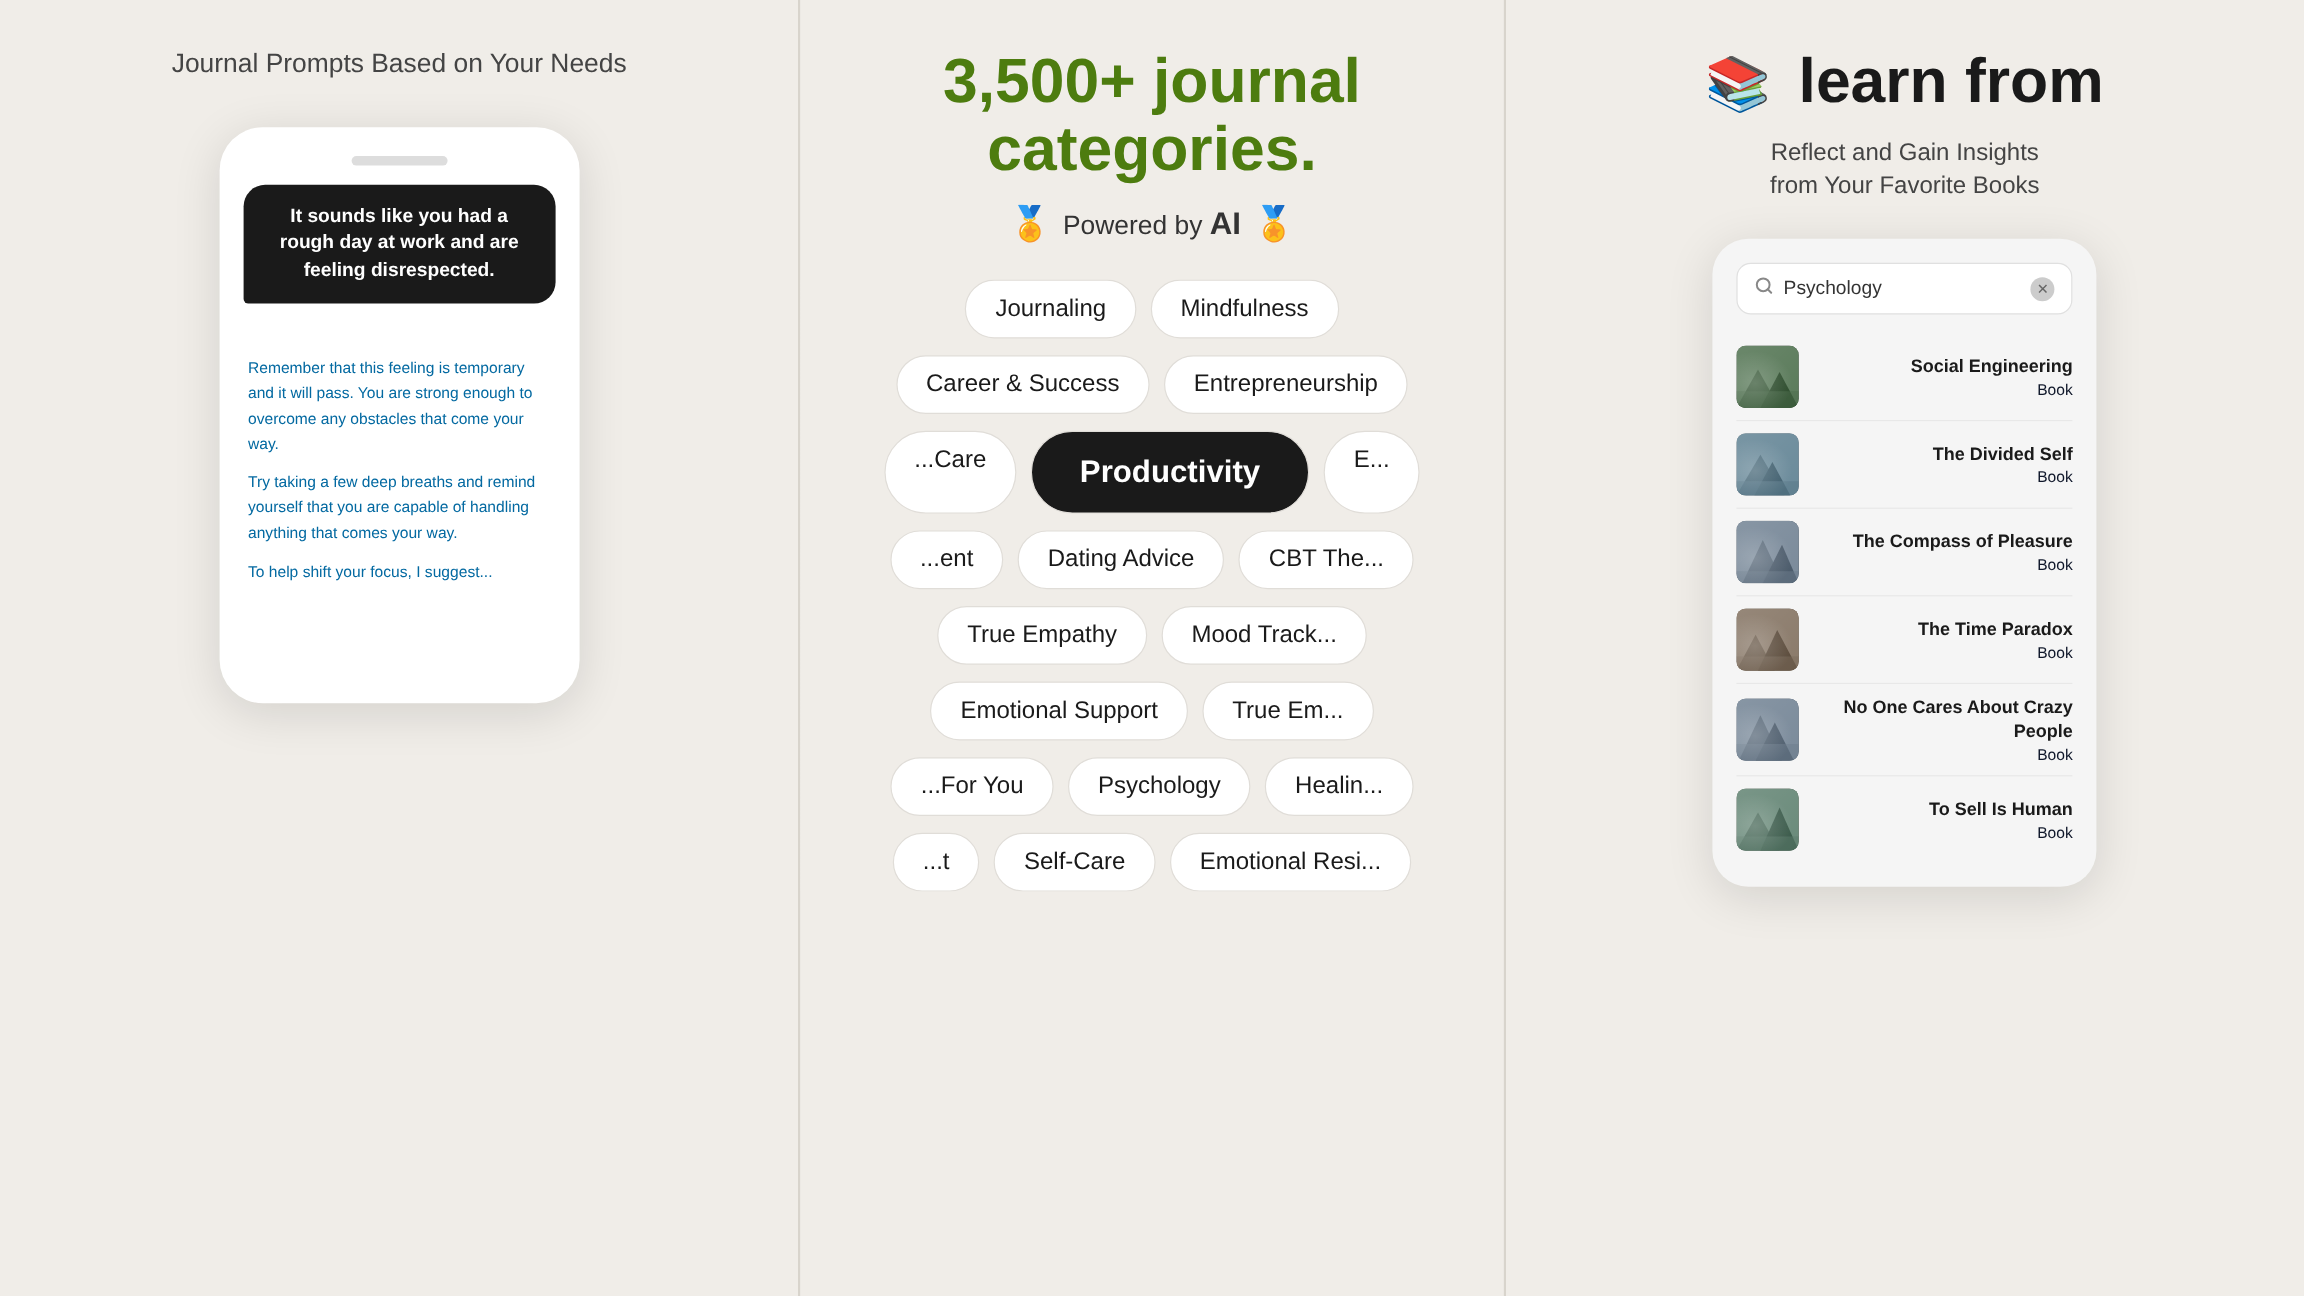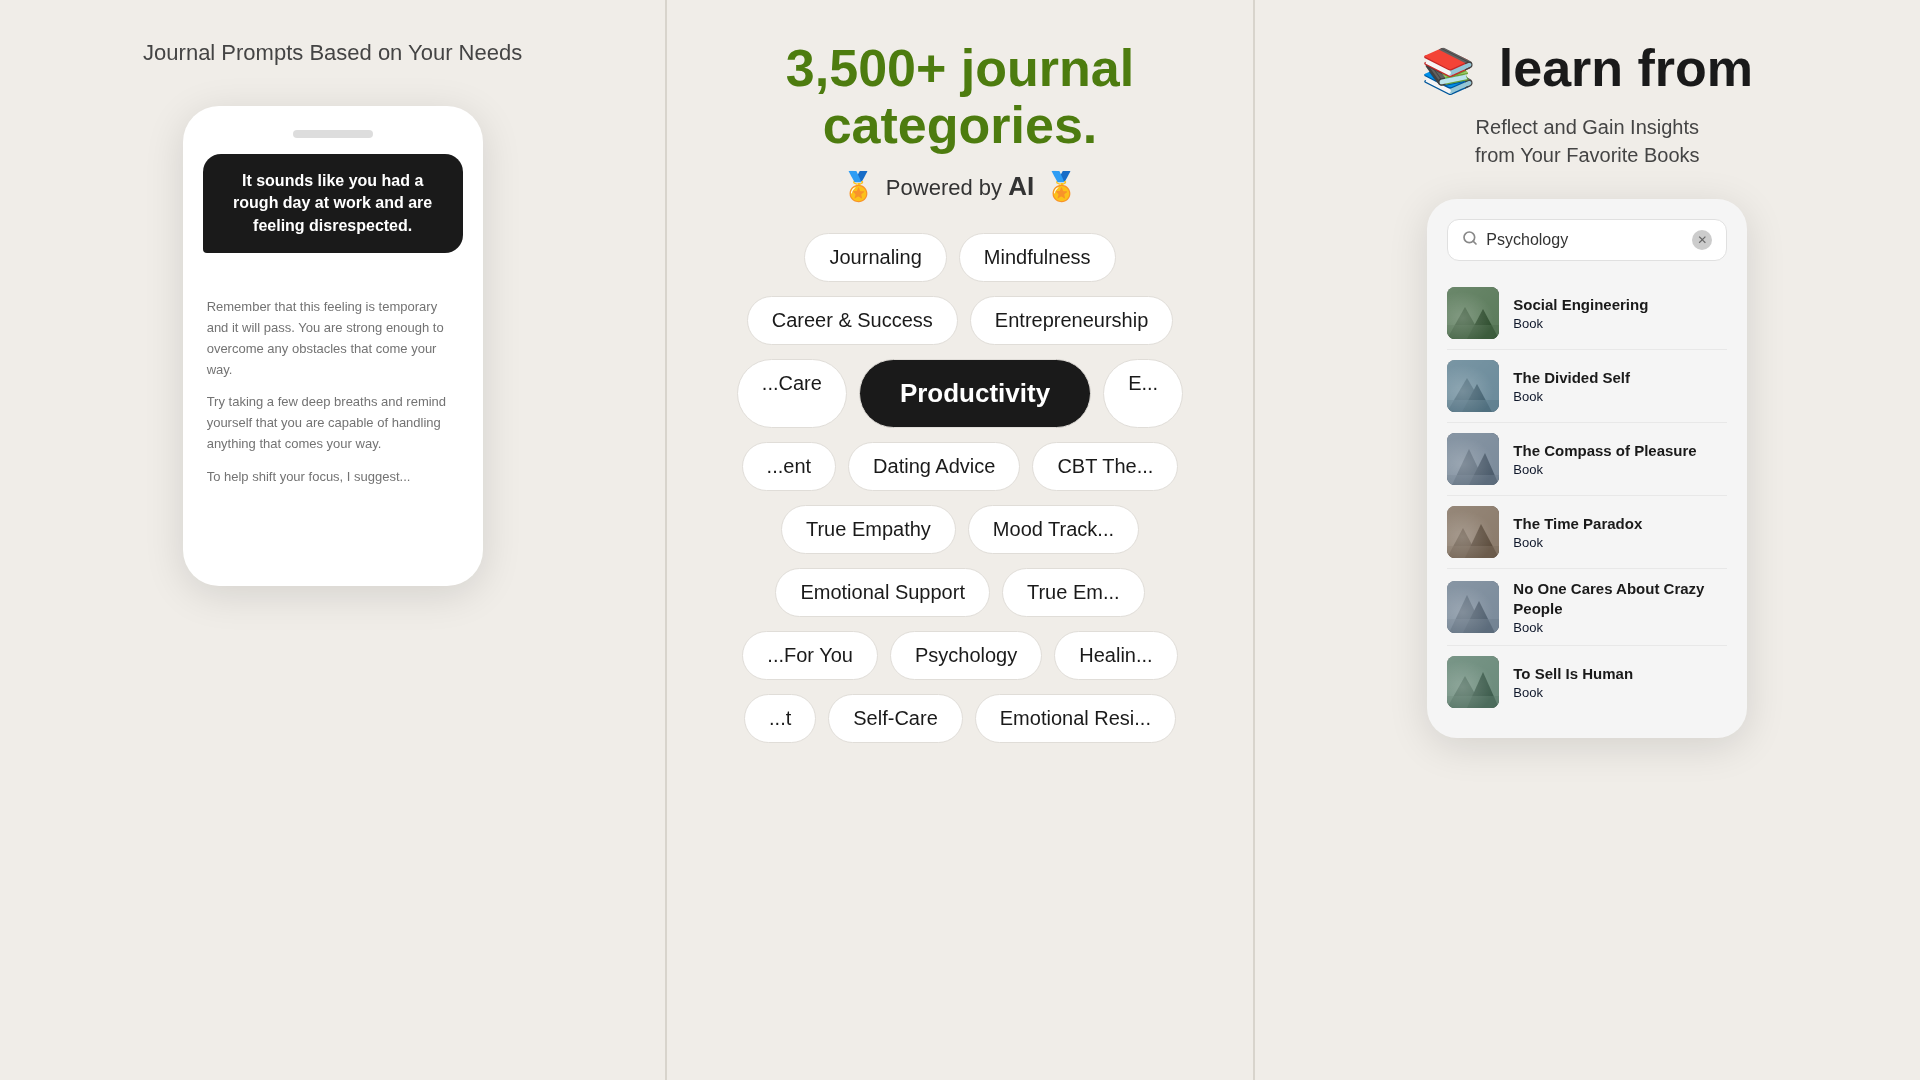--- a/index.html
+++ b/index.html
@@ -85,21 +85,21 @@
       font-size: 16px;
       font-weight: 700;
       line-height: 1.4;
       margin-bottom: 16px;
       max-width: 260px;
       text-align: center;
     }
 
     .chat-text-body {
       font-size: 13px;
-      color: #737373;
+      color: #0369a1;
       line-height: 1.6;
       padding: 0 4px;
       margin-top: 44px;
     }
 
     
     .panel-2 {
       background: #f0ede8;
       padding: 40px 0 0 0;
     }
@@ -267,20 +267,21 @@
       font-size: 12px;
       color: #666;
     }
 
     .book-item {
       display: flex;
       align-items: center;
       gap: 14px;
       padding: 10px 0;
       border-bottom: 1px solid #e8e8e8;
+      text-align: right;
     }
 
     .book-item:last-child {
       border-bottom: none;
     }
 
     .book-cover {
       width: 52px;
       height: 52px;
       border-radius: 8px;

